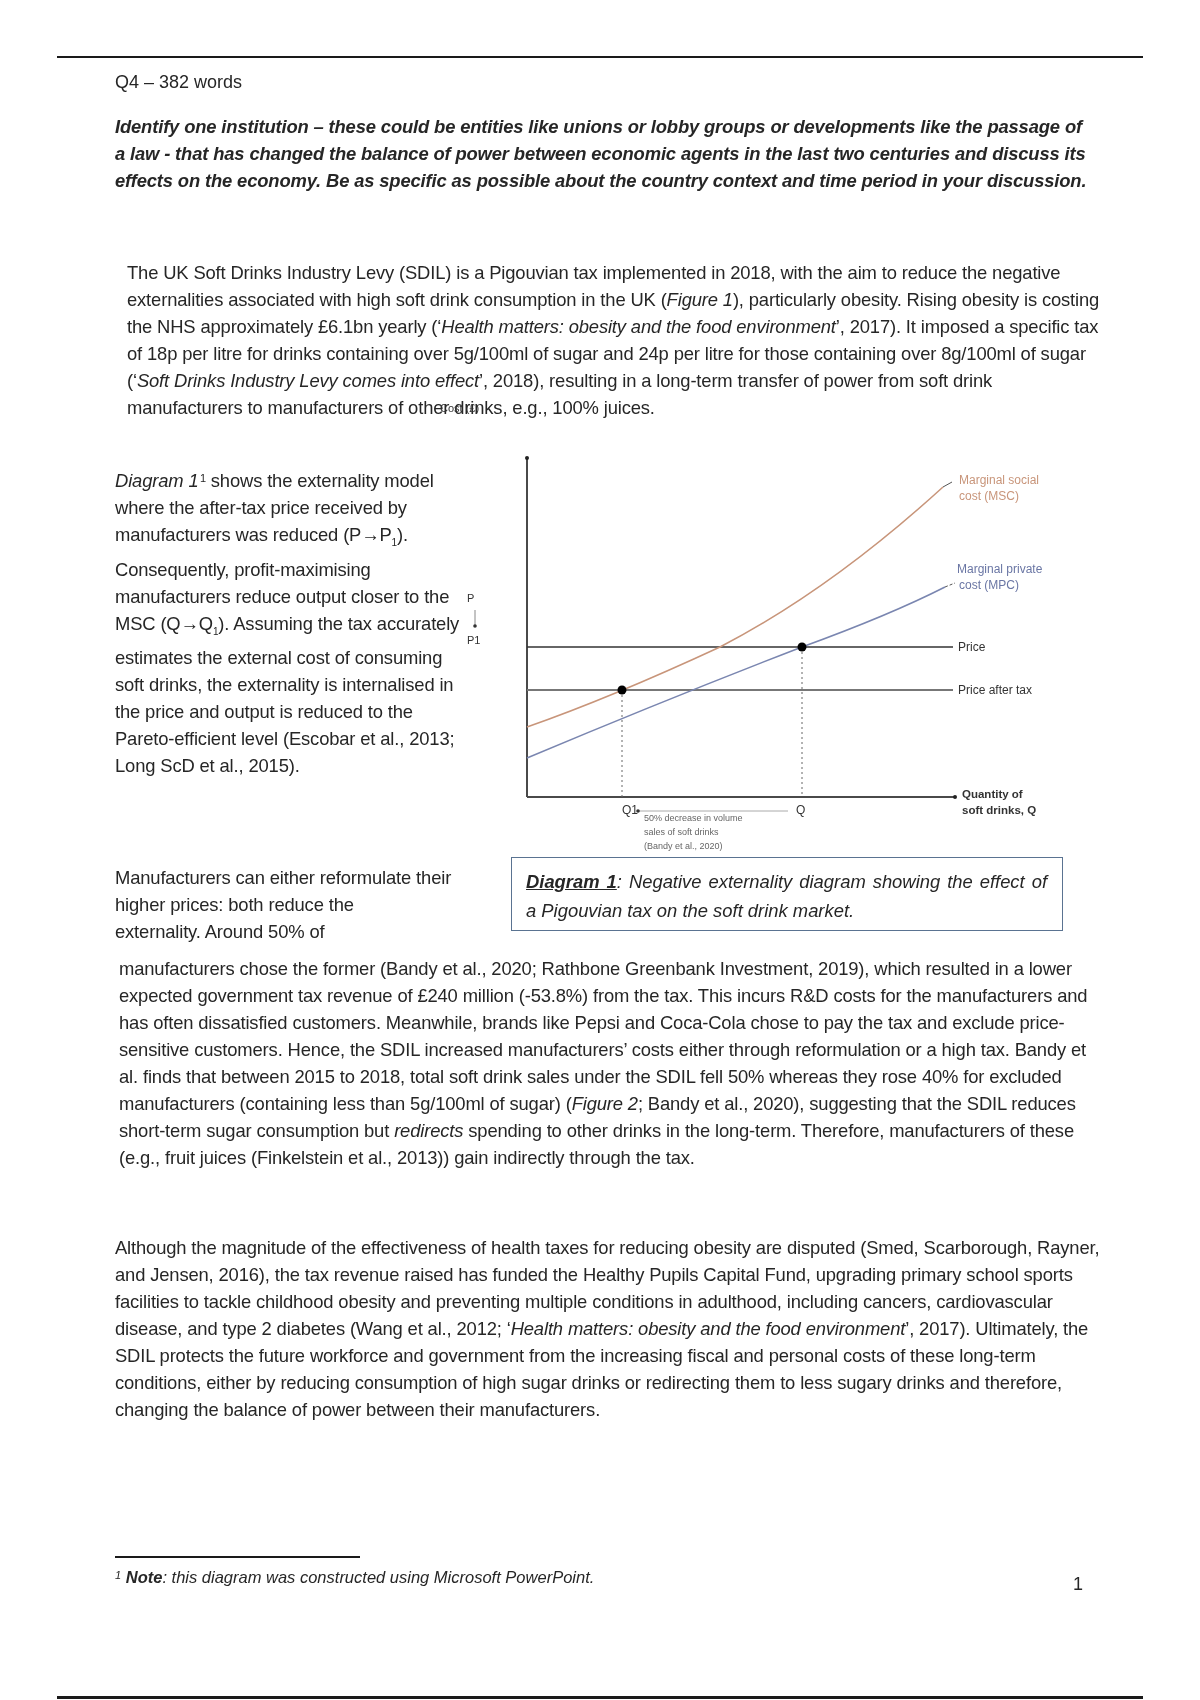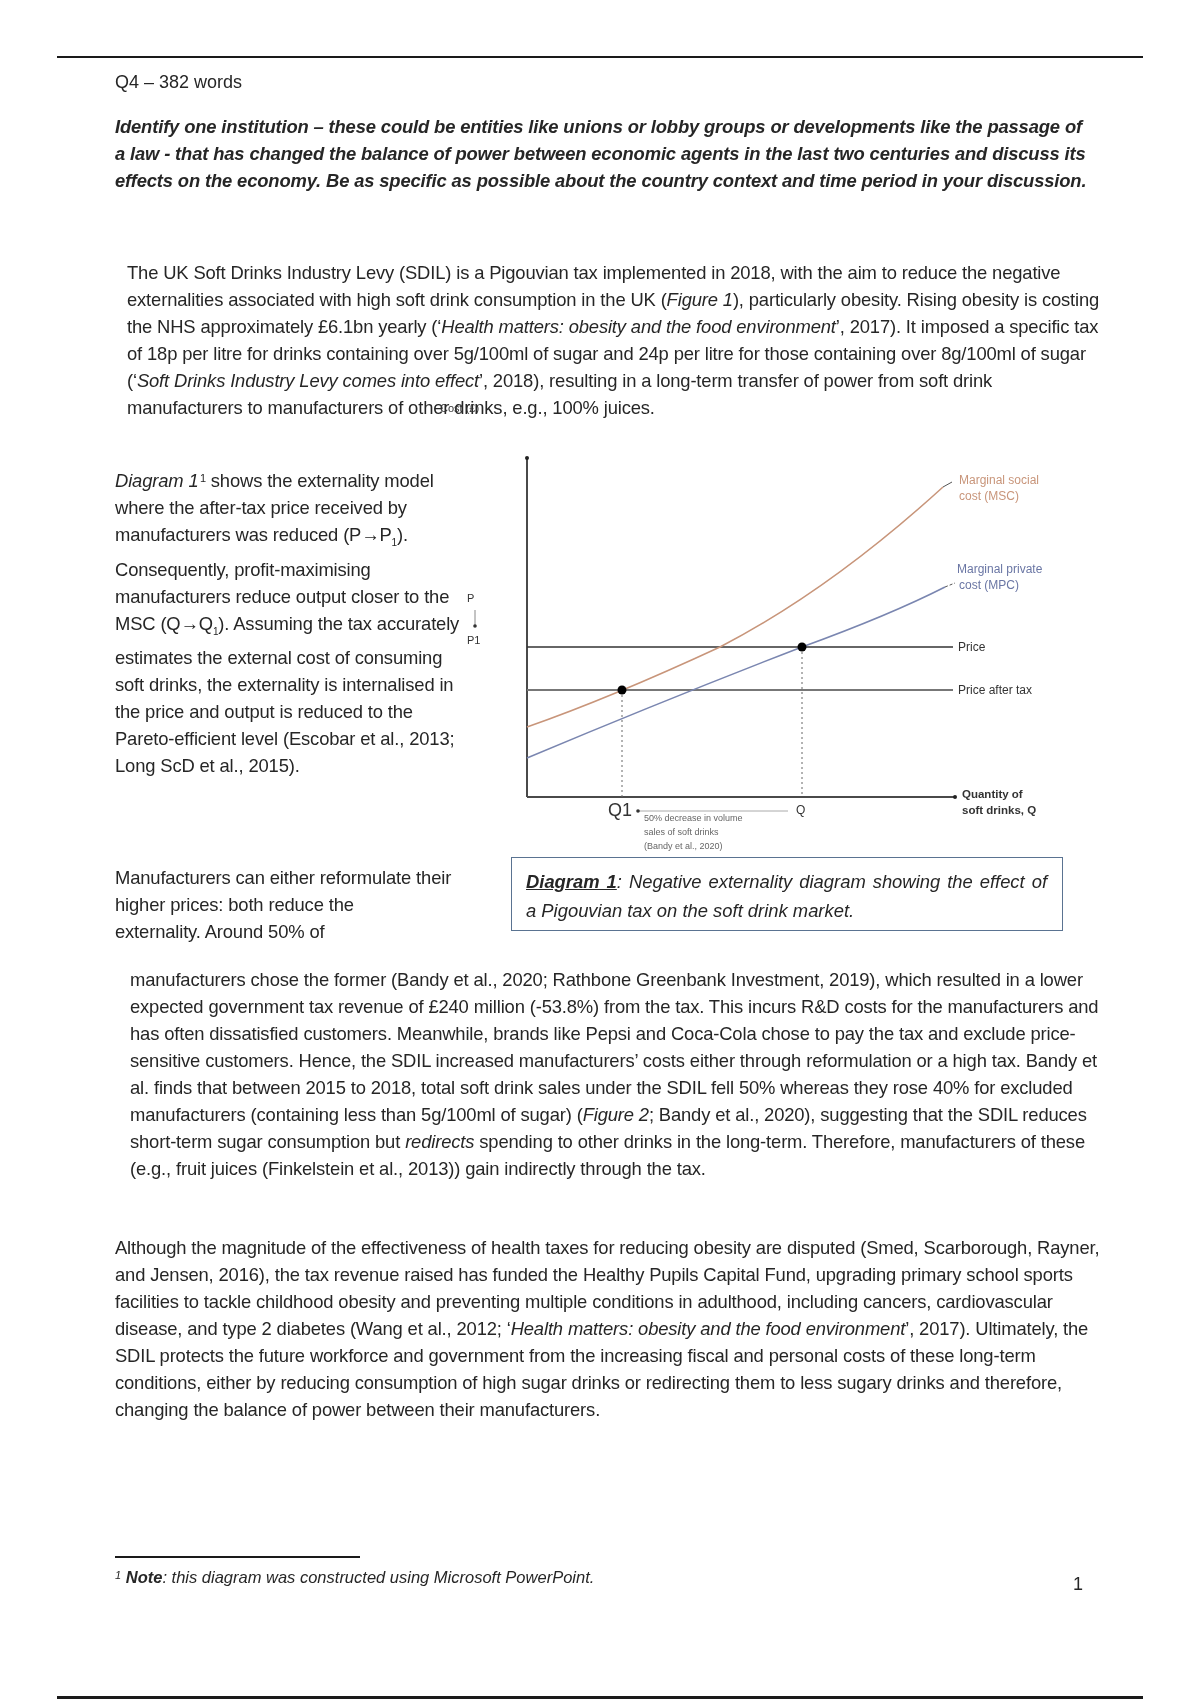--- a/index.html
+++ b/index.html
@@ -78,21 +78,21 @@
     <line x1="5" y1="180" x2="5" y2="195" stroke="#888" stroke-width="1"></line>
     <circle cx="5" cy="196" r="1.8" fill="#333"></circle>
 
     <line x1="168" y1="381" x2="318" y2="381" stroke="#aaa" stroke-width="1"></line>
     <circle cx="168" cy="381" r="1.8" fill="#333"></circle>
   </svg>
 
   <div class="dlabel" style="left:0; top:-30px; font-size:11px; font-weight:normal; left:-30px;">Cost (£)</div>
   <div class="dlabel" style="left:-3px; top:160px; font-size:11px;">P</div>
   <div class="dlabel" style="left:-3px; top:202px; font-size:11px;">P1</div>
-  <div class="dlabel" style="left:138px; top:372px; font-size:18px;">Q1</div>
+  <div class="dlabel" style="left:152px; top:372px; font-size:12px;">Q1</div>
   <div class="dlabel" style="left:326px; top:372px; font-size:12px;">Q</div>
 
   <div class="dlabel" style="left:174px; top:381px; font-size:9px; line-height:14px; color:#666;">
     <div>50% decrease in volume</div>
     <div>sales of soft drinks</div>
     <div>(Bandy et al., 2020)</div>
   </div>
 
   <div class="dlabel" style="left:489px; top:42px; color:#c8957a; font-size:12px;">
     <div>Marginal social</div>
@@ -113,21 +113,21 @@
 <div class="p3a txt">
   <div>Manufacturers can either reformulate their</div>
   <div>higher prices: both reduce the</div>
   <div>externality. Around 50% of</div>
 </div>
 
 <div class="caption-box">
   <span class="lbl">Diagram 1</span><span>: Negative externality diagram showing the effect of a Pigouvian tax on the soft drink market.</span>
 </div>
 
-<p class="p3b txt" style="margin:15px">
+<p class="p3b txt" style="margin:4px">
   <span>manufacturers chose the former (Bandy et al., 2020; Rathbone Greenbank Investment, 2019), which resulted in a lower expected government tax revenue of £240 million (-53.8%) from the tax. This incurs R&amp;D costs for the manufacturers and has often dissatisfied customers. Meanwhile, brands like Pepsi and Coca-Cola chose to pay the tax and exclude price-sensitive customers. Hence, the SDIL increased manufacturers’ costs either through reformulation or a high tax. Bandy et al. finds that between 2015 to 2018, total soft drink sales under the SDIL fell 50% whereas they rose 40% for excluded manufacturers (containing less than 5g/100ml of sugar) (</span><span class="it">Figure 2</span><span>; Bandy et al., 2020), suggesting that the SDIL reduces short-term sugar consumption but </span><span class="it">redirects</span><span> spending to other drinks in the long-term. Therefore, manufacturers of these (e.g., fruit juices (Finkelstein et al., 2013)) gain indirectly through the tax.</span>
 </p>
 
 <p class="p4 txt" style="margin:0">
   <span>Although the magnitude of the effectiveness of health taxes for reducing obesity are disputed (Smed, Scarborough, Rayner, and Jensen, 2016), the tax revenue raised has funded the Healthy Pupils Capital Fund, upgrading primary school sports facilities to tackle childhood obesity and preventing multiple conditions in adulthood, including cancers, cardiovascular disease, and type 2 diabetes (Wang et al., 2012; ‘</span><span class="it">Health matters: obesity and the food environment</span><span>’, 2017). Ultimately, the SDIL protects the future workforce and government from the increasing fiscal and personal costs of these long-term conditions, either by reducing consumption of high sugar drinks or redirecting them to less sugary drinks and therefore, changing the balance of power between their manufacturers.</span>
 </p>
 
 <div class="fn-rule"></div>
 <div class="footnote" style="top:1564px">
   <sup class="fn">1</sup> <b>Note</b><span>: this diagram was constructed using Microsoft PowerPoint.</span>

